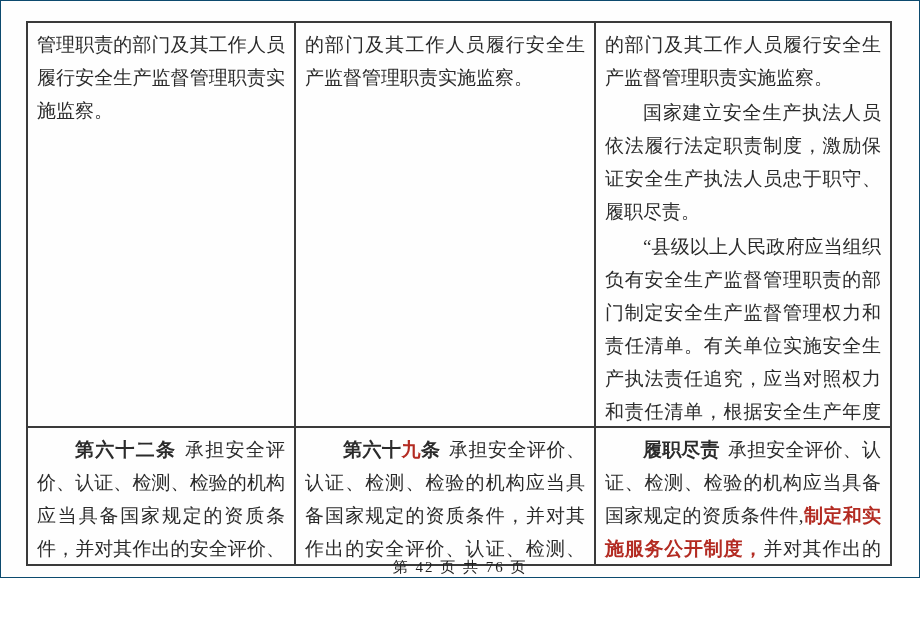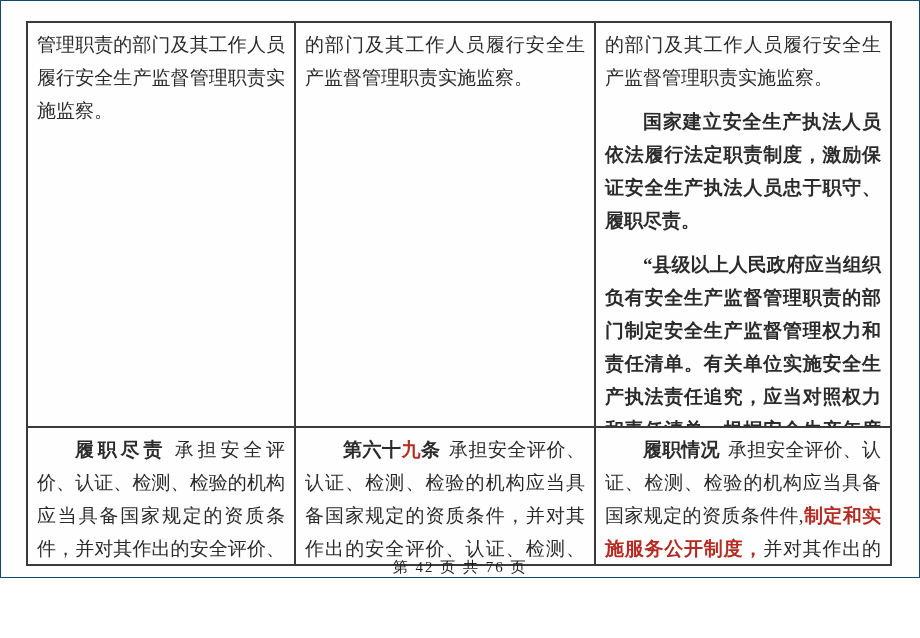--- a/index.html
+++ b/index.html
@@ -37,22 +37,22 @@
   .c3 { width: 294px; }
   p.body {
     font-size: 19px;
     line-height: 33px;
     text-align: justify;
     color: #2b2b2b;
   }
   .indent { text-indent: 2em; }
   .red-para {
     color: #b32b22;
-    font-weight: bold;
-    margin-top: 11px;
+    font-weight: normal;
+    margin-top: 2px;
   }
   .article { font-weight: bold; margin-right: 0.45em; }
   .red-char { color: #b32b22; }
   .red-inline { color: #b32b22; font-weight: bold; }
   .footer {
     position: absolute;
     left: 0;
     bottom: 0;
     width: 100%;
     text-align: center;
@@ -78,31 +78,31 @@
       <div class="cell c3">
         <p class="body">的部门及其工作人员履行安全生产监督管理职责实施监察。</p>
         <p class="body red-para indent">国家建立安全生产执法人员依法履行法定职责制度，激励保证安全生产执法人员忠于职守、履职尽责。</p>
         <p class="body red-para indent">“县级以上人民政府应当组织负有安全生产监督管理职责的部门制定安全生产监督管理权力和责任清单。有关单位实施安全生产执法责任追究，应当对照权力和责任清单，根据安全生产年度执法计划，有关人员的岗位职责、履职情况、履职条件等因素合理确定相应责任。</p>
       </div>
     </div>
 
     <div class="row row-bottom">
       <div class="cell c1">
         <p class="body indent">
-          <span class="article">履职尽责</span><span>承担安全评价、认证、检测、检验的机构应当具备国家规定的资质条件，并对其作出的安全评价、认证、检测、检验的结果负责。</span>
+          <span class="article">第六十二条</span><span>承担安全评价、认证、检测、检验的机构应当具备国家规定的资质条件，并对其作出的安全评价、认证、检测、检验的结果负责。</span>
         </p>
       </div>
       <div class="cell c2">
         <p class="body indent">
           <span class="article"><span>第六十</span><span class="red-char">九</span><span>条</span></span><span>承担安全评价、认证、检测、检验的机构应当具备国家规定的资质条件，并对其作出的安全评价、认证、检测、检验的结果负责。</span>
         </p>
       </div>
       <div class="cell c3">
         <p class="body indent">
-          <span class="article">履职情况</span><span>承担安全评价、认证、检测、检验的机构应当具备国家规定的资质条件件,</span><span class="red-inline">制定和实施服务公开制度，</span><span>并对其作出的安全评价、认证、检测、检验的</span>
+          <span class="article">履职尽责</span><span>承担安全评价、认证、检测、检验的机构应当具备国家规定的资质条件件,</span><span class="red-inline">制定和实施服务公开制度，</span><span>并对其作出的安全评价、认证、检测、检验的</span>
         </p>
       </div>
     </div>
 
   </div>
 
   <div class="footer">第 42 页 共 76 页</div>
 
 </div>
 

